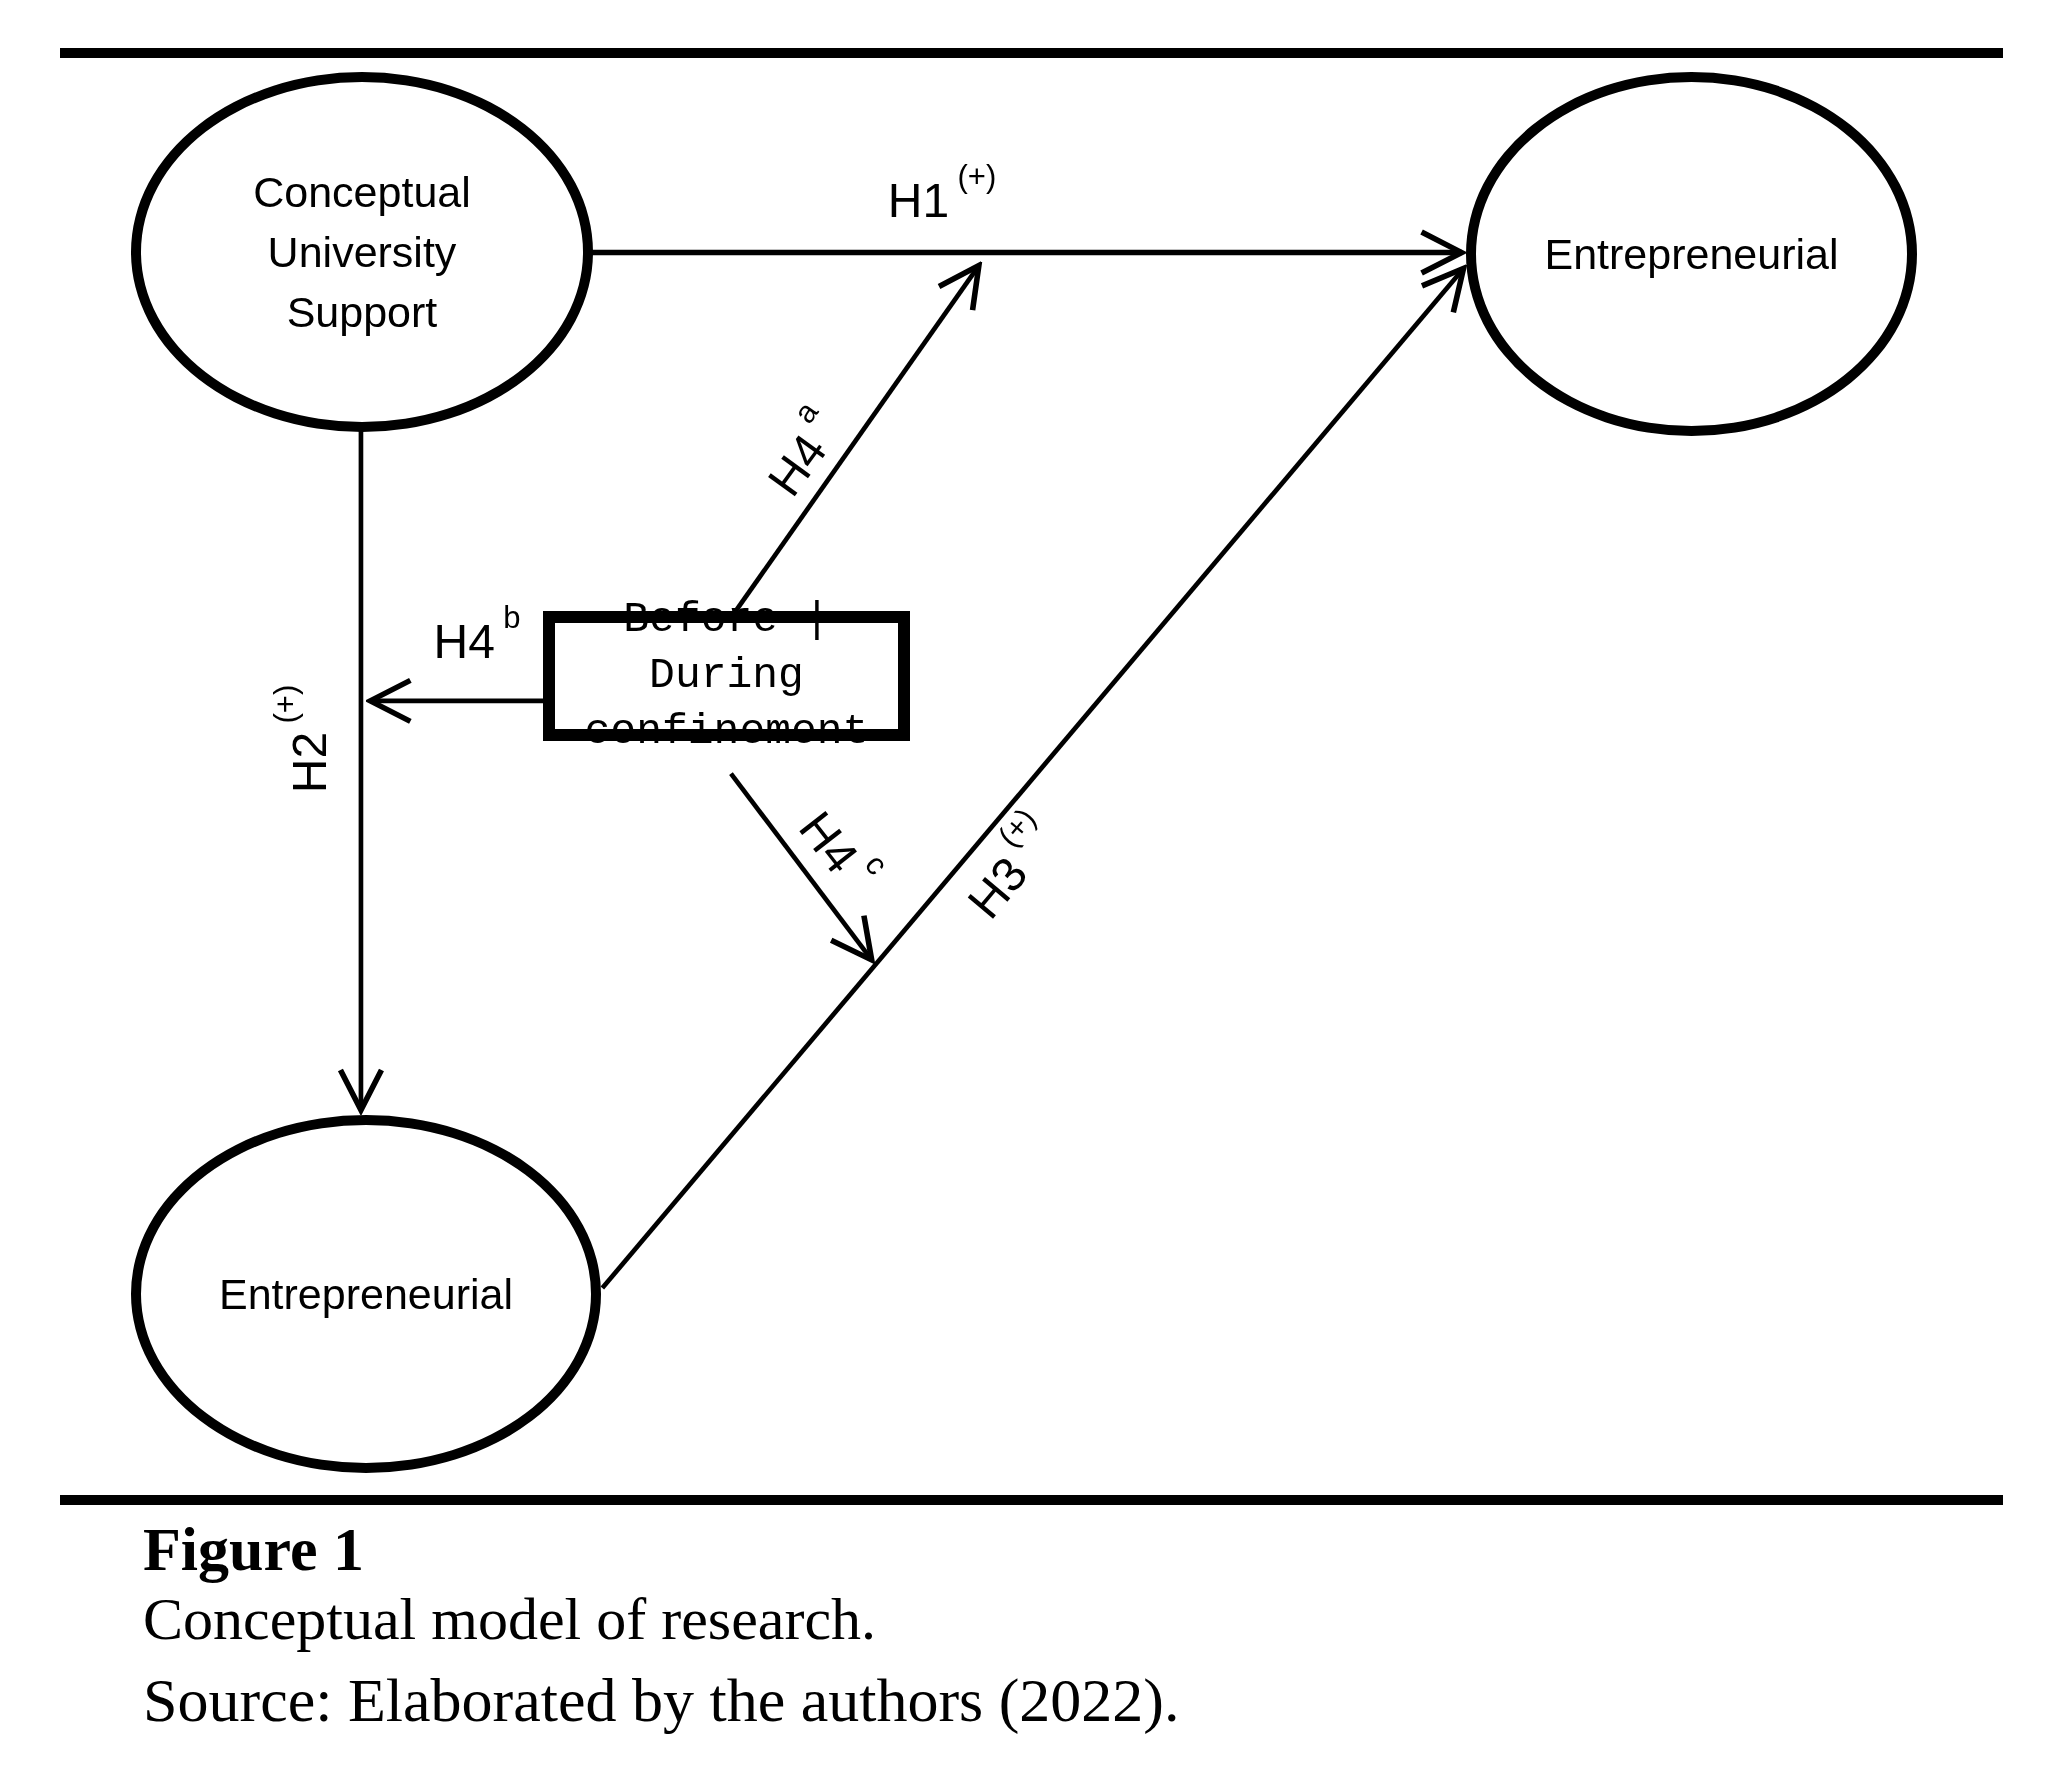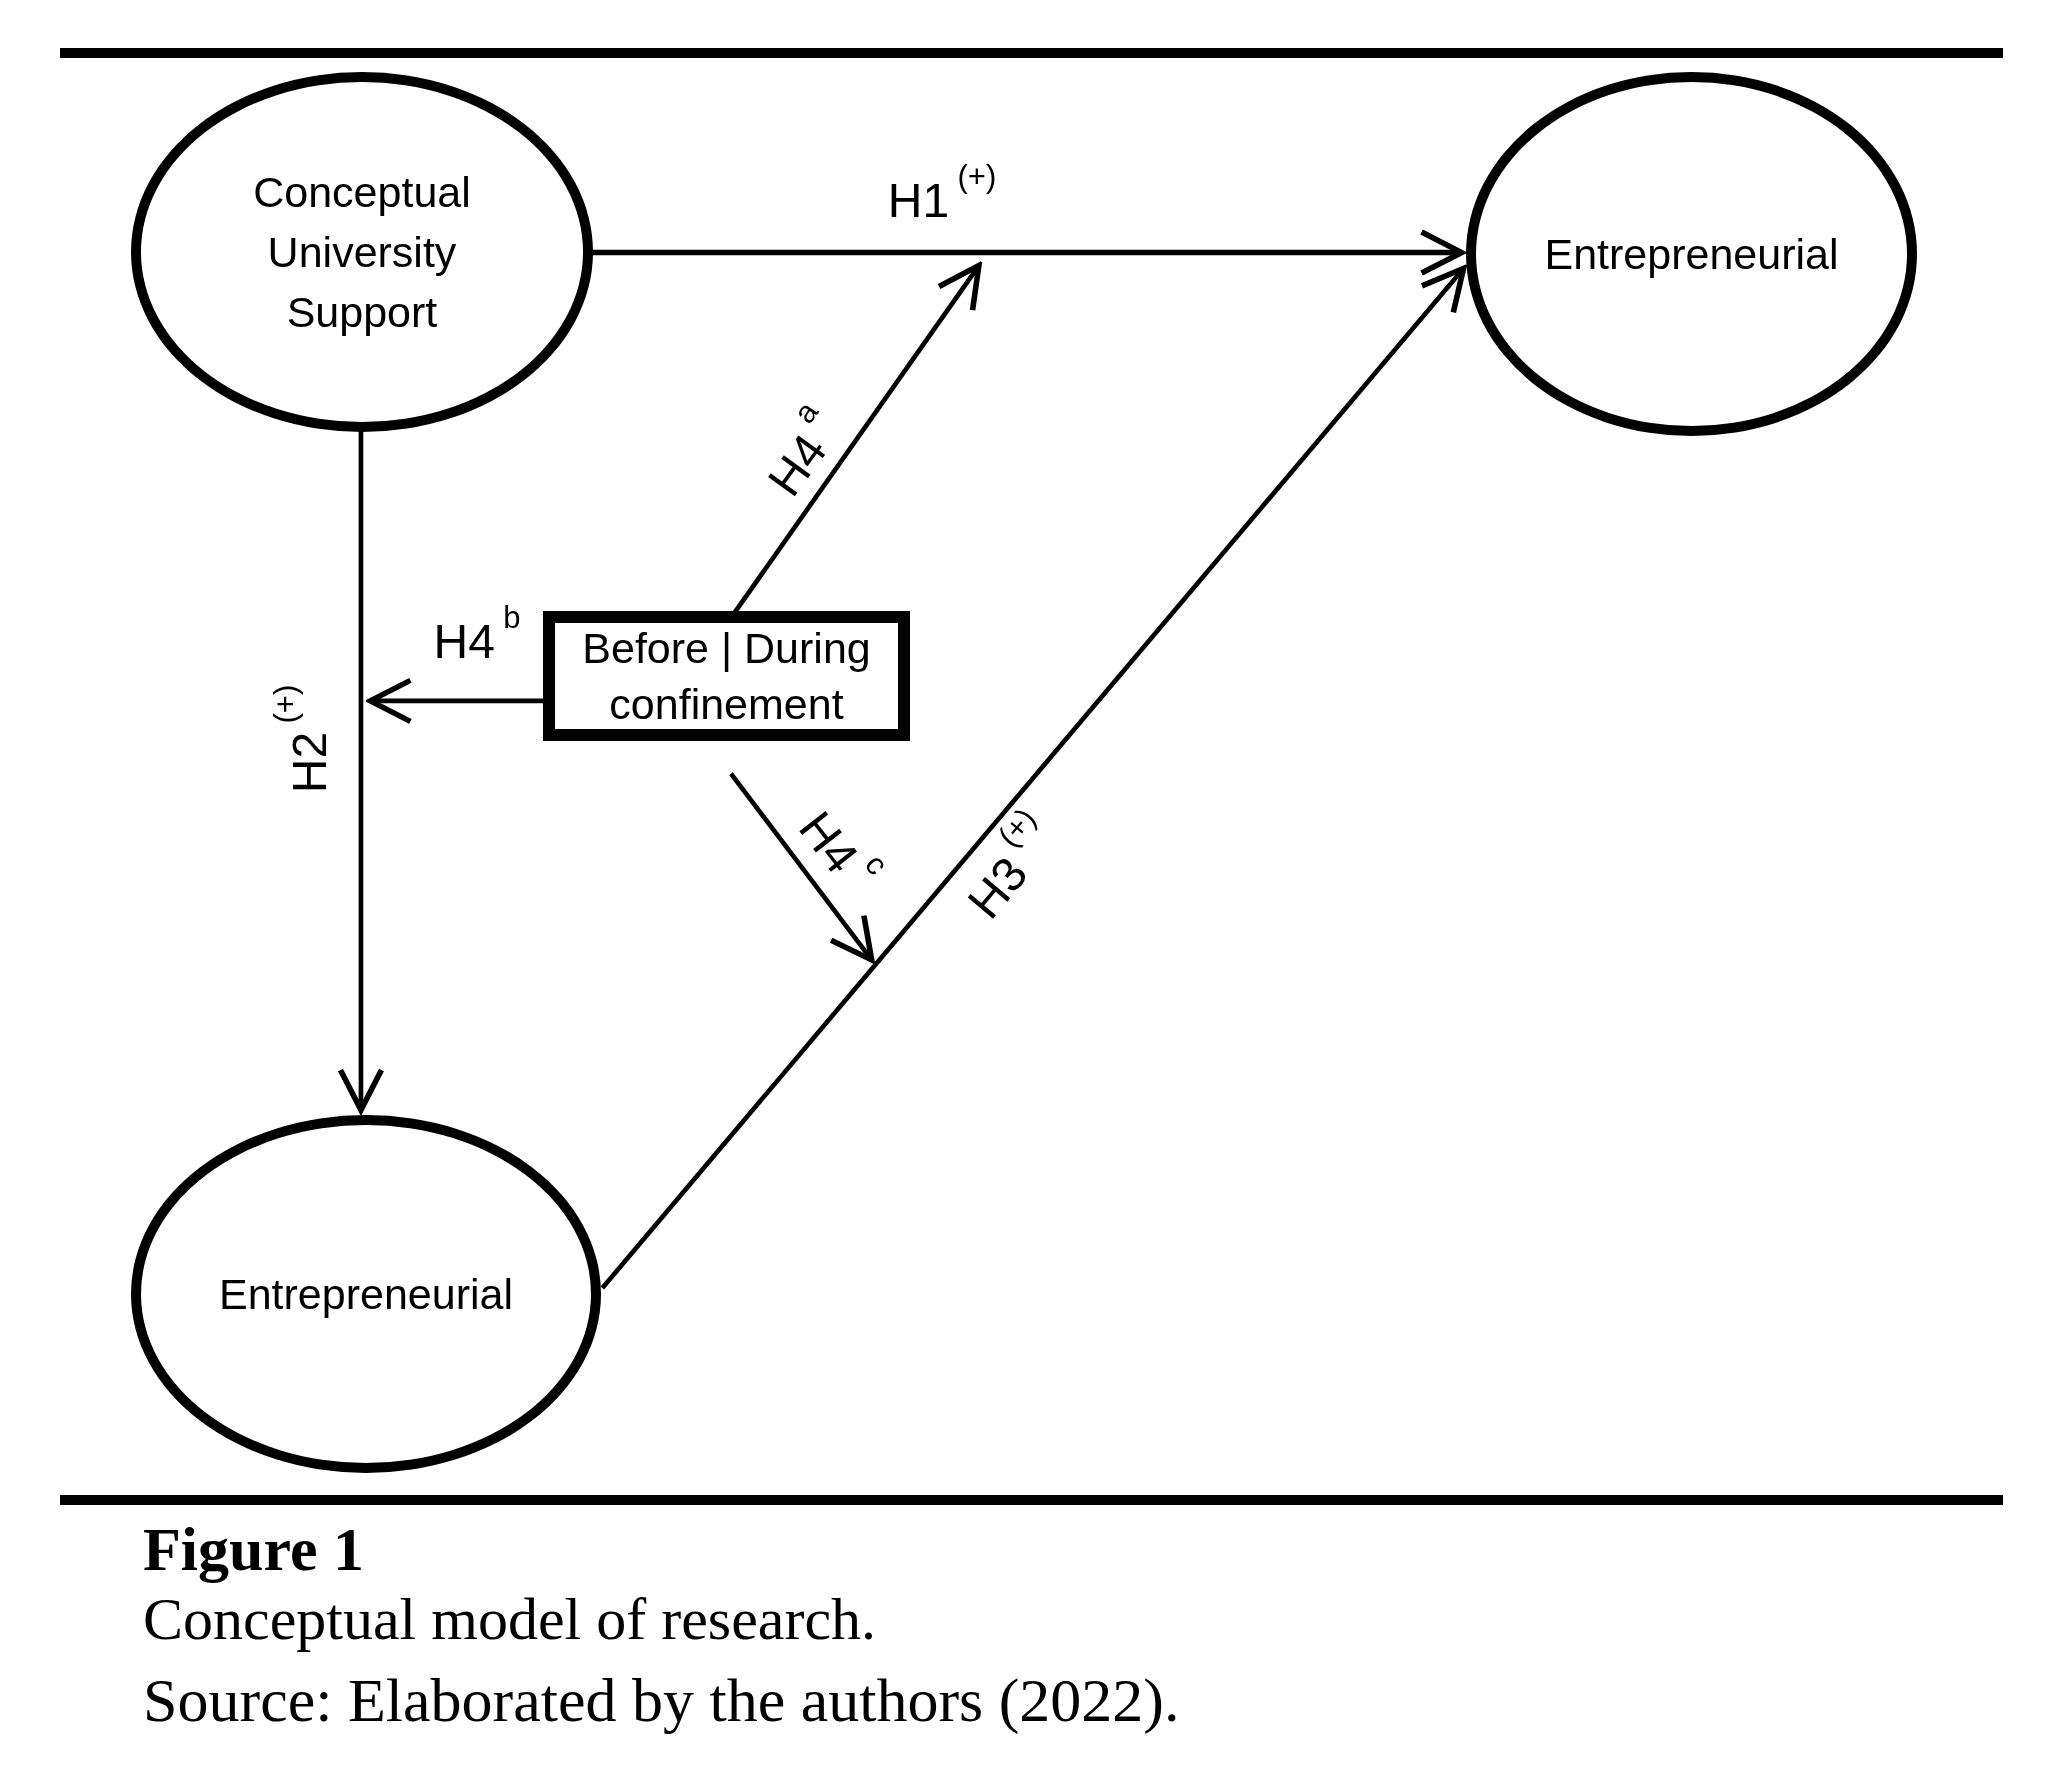--- a/index.html
+++ b/index.html
@@ -18,21 +18,21 @@
   }
   .node-pus{left:131px;top:72px;width:462px;height:360px;}
   .node-ei{left:1466px;top:72px;width:451px;height:364px;}
   .node-ese{left:131px;top:1115px;width:470px;height:358px;}
   .node-label{font-size:43px;line-height:60px;}
   .node-line{display:block;}
 
   .moderator-box{
     position:absolute;left:543px;top:611px;width:367px;height:130px;box-sizing:border-box;
     border:12px solid #000;background:#fff;
-    display:flex;align-items:center;justify-content:center;text-align:center;
+    display:flex;align-items:center;justify-content:center;text-align:center;font-family:Liberation Mono, monospace;
   }
   .box-label{font-size:43px;line-height:56px;}
 
   svg.connectors{position:absolute;left:0;top:0;overflow:visible;}
 
   .hyp{
     position:absolute;font-size:48px;white-space:nowrap;line-height:1;
   }
   .hyp sup{font-size:31px;margin-left:8.4px;position:relative;top:-13px;}
 

